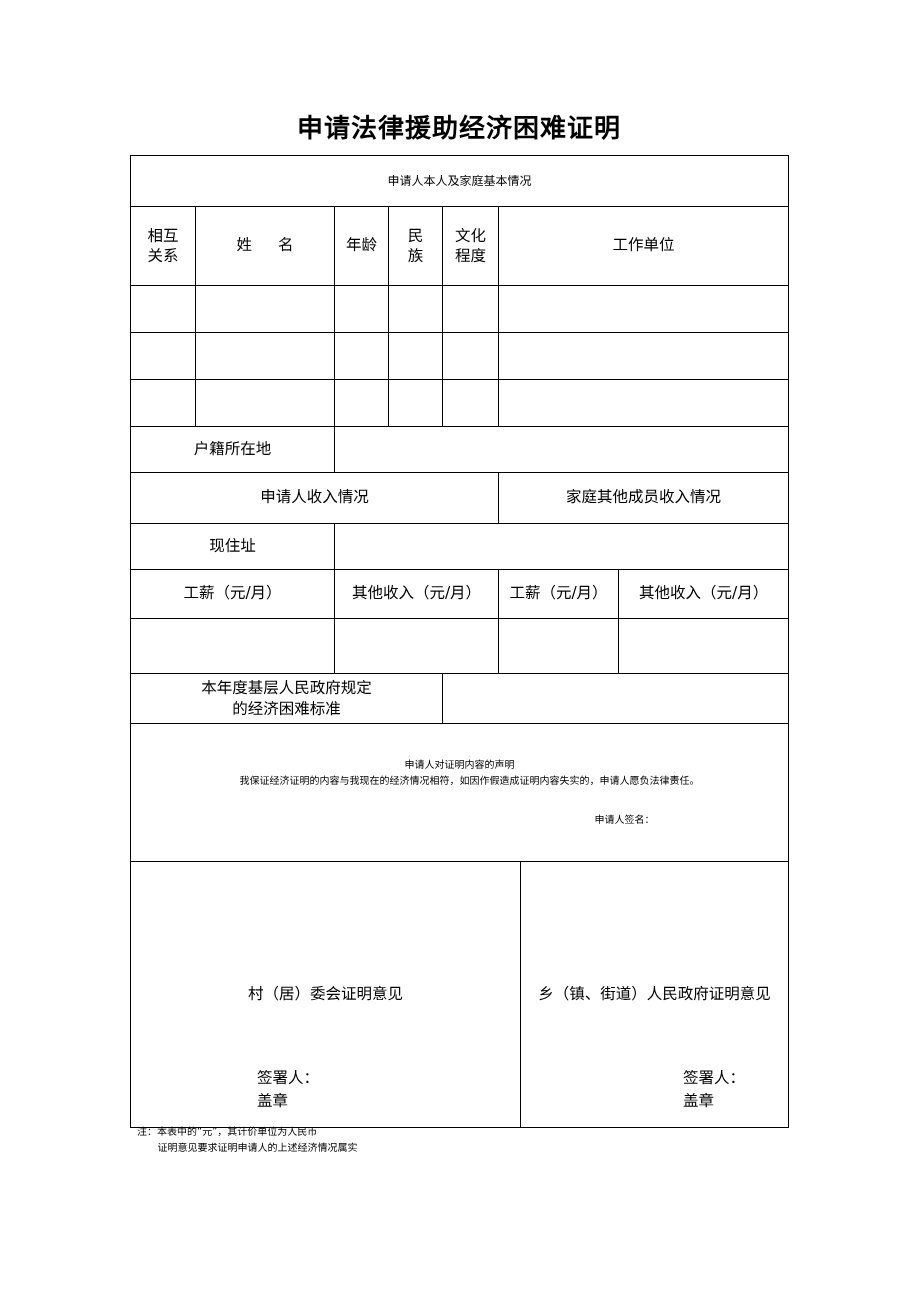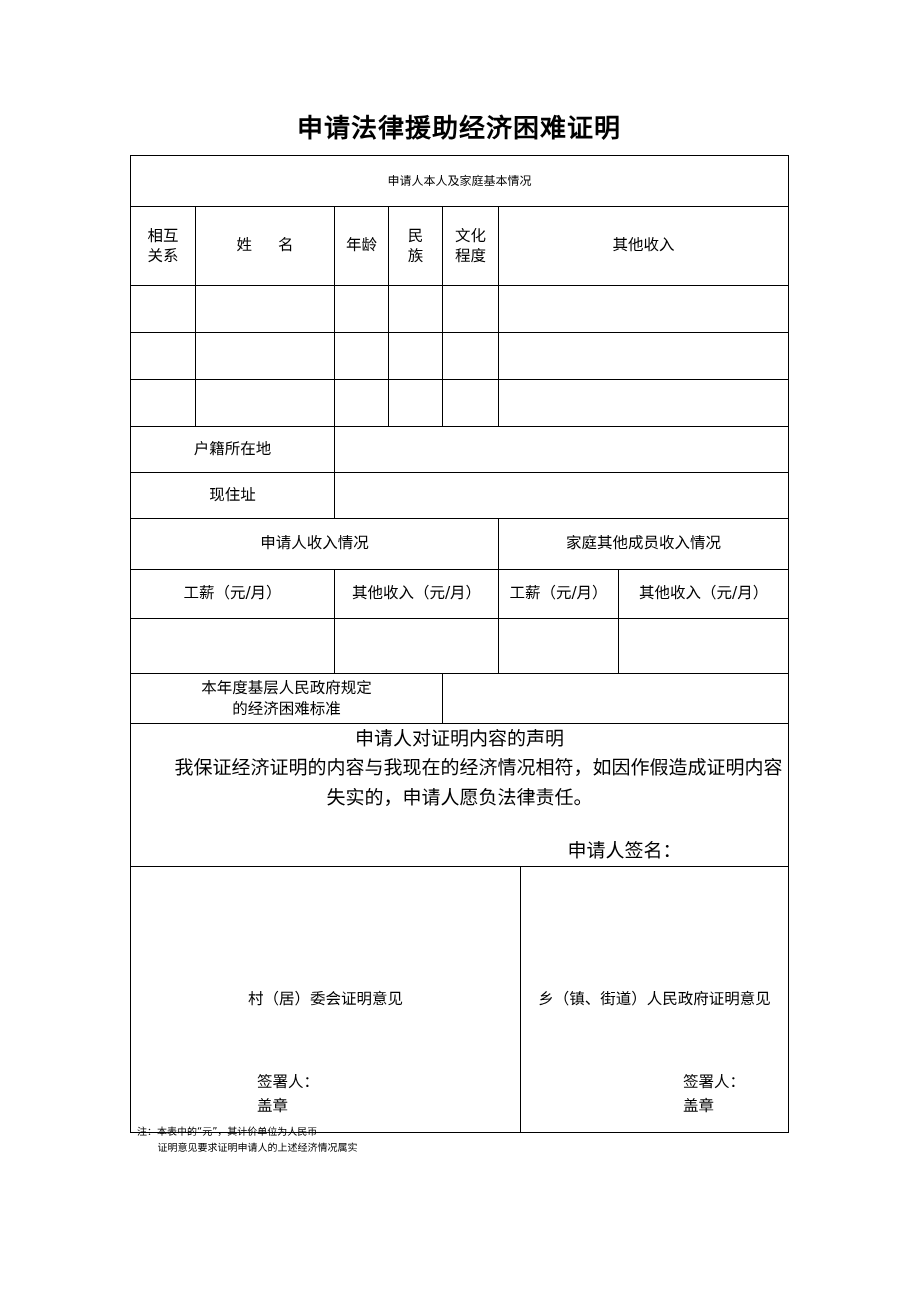--- a/index.html
+++ b/index.html
@@ -81,21 +81,21 @@
     letter-spacing: 0;
   }
   .name-spaced .gap { display: inline-block; width: 26px; }
 
   
   .decl {
     text-align: left;
     vertical-align: top;
     padding: 6px 10px 0 10px;
     line-height: 1.55;
-    font-size: 19px;
+    font-size: 10px;
   }
   .decl-head { }
   .decl-body { text-indent: 2em; }
   .decl-sign {
     margin-top: 24px;
     padding-left: 330px;
   }
 
   
   .opin {
@@ -164,21 +164,21 @@
       </td>
       <td class="h-colhead cell-pad">年龄</td>
       <td class="h-colhead cell-pad two-line">
         <div>民</div>
         <div>族</div>
       </td>
       <td class="h-colhead cell-pad two-line">
         <div>文化</div>
         <div>程度</div>
       </td>
-      <td class="h-colhead cell-pad" colspan="6">其他收入</td>
+      <td class="h-colhead cell-pad" colspan="6">工作单位</td>
     </tr>
 
     <tr>
       <td class="h-blank"></td>
       <td class="h-blank"></td>
       <td class="h-blank"></td>
       <td class="h-blank"></td>
       <td class="h-blank"></td>
       <td class="h-blank" colspan="6"></td>
     </tr>
@@ -198,27 +198,27 @@
       <td class="h-blank"></td>
       <td class="h-blank" colspan="6"></td>
     </tr>
 
     <tr>
       <td class="h-addr cell-pad" colspan="2">户籍所在地</td>
       <td class="h-addr" colspan="9"></td>
     </tr>
 
     <tr>
+      <td class="h-incgrp cell-pad" colspan="5">申请人收入情况</td>
+      <td class="h-incgrp cell-pad" colspan="6">家庭其他成员收入情况</td>
+    </tr>
+
+    <tr>
       <td class="h-addr cell-pad" colspan="2">现住址</td>
       <td class="h-addr" colspan="9"></td>
-    </tr>
-
-    <tr>
-      <td class="h-incgrp cell-pad" colspan="5">申请人收入情况</td>
-      <td class="h-incgrp cell-pad" colspan="6">家庭其他成员收入情况</td>
     </tr>
 
     <tr>
       <td class="h-inchead cell-pad" colspan="2">工薪（元/月）</td>
       <td class="h-inchead cell-pad" colspan="3">其他收入（元/月）</td>
       <td class="h-inchead cell-pad" colspan="3">工薪（元/月）</td>
       <td class="h-inchead cell-pad" colspan="3">其他收入（元/月）</td>
     </tr>
 
     <tr>

